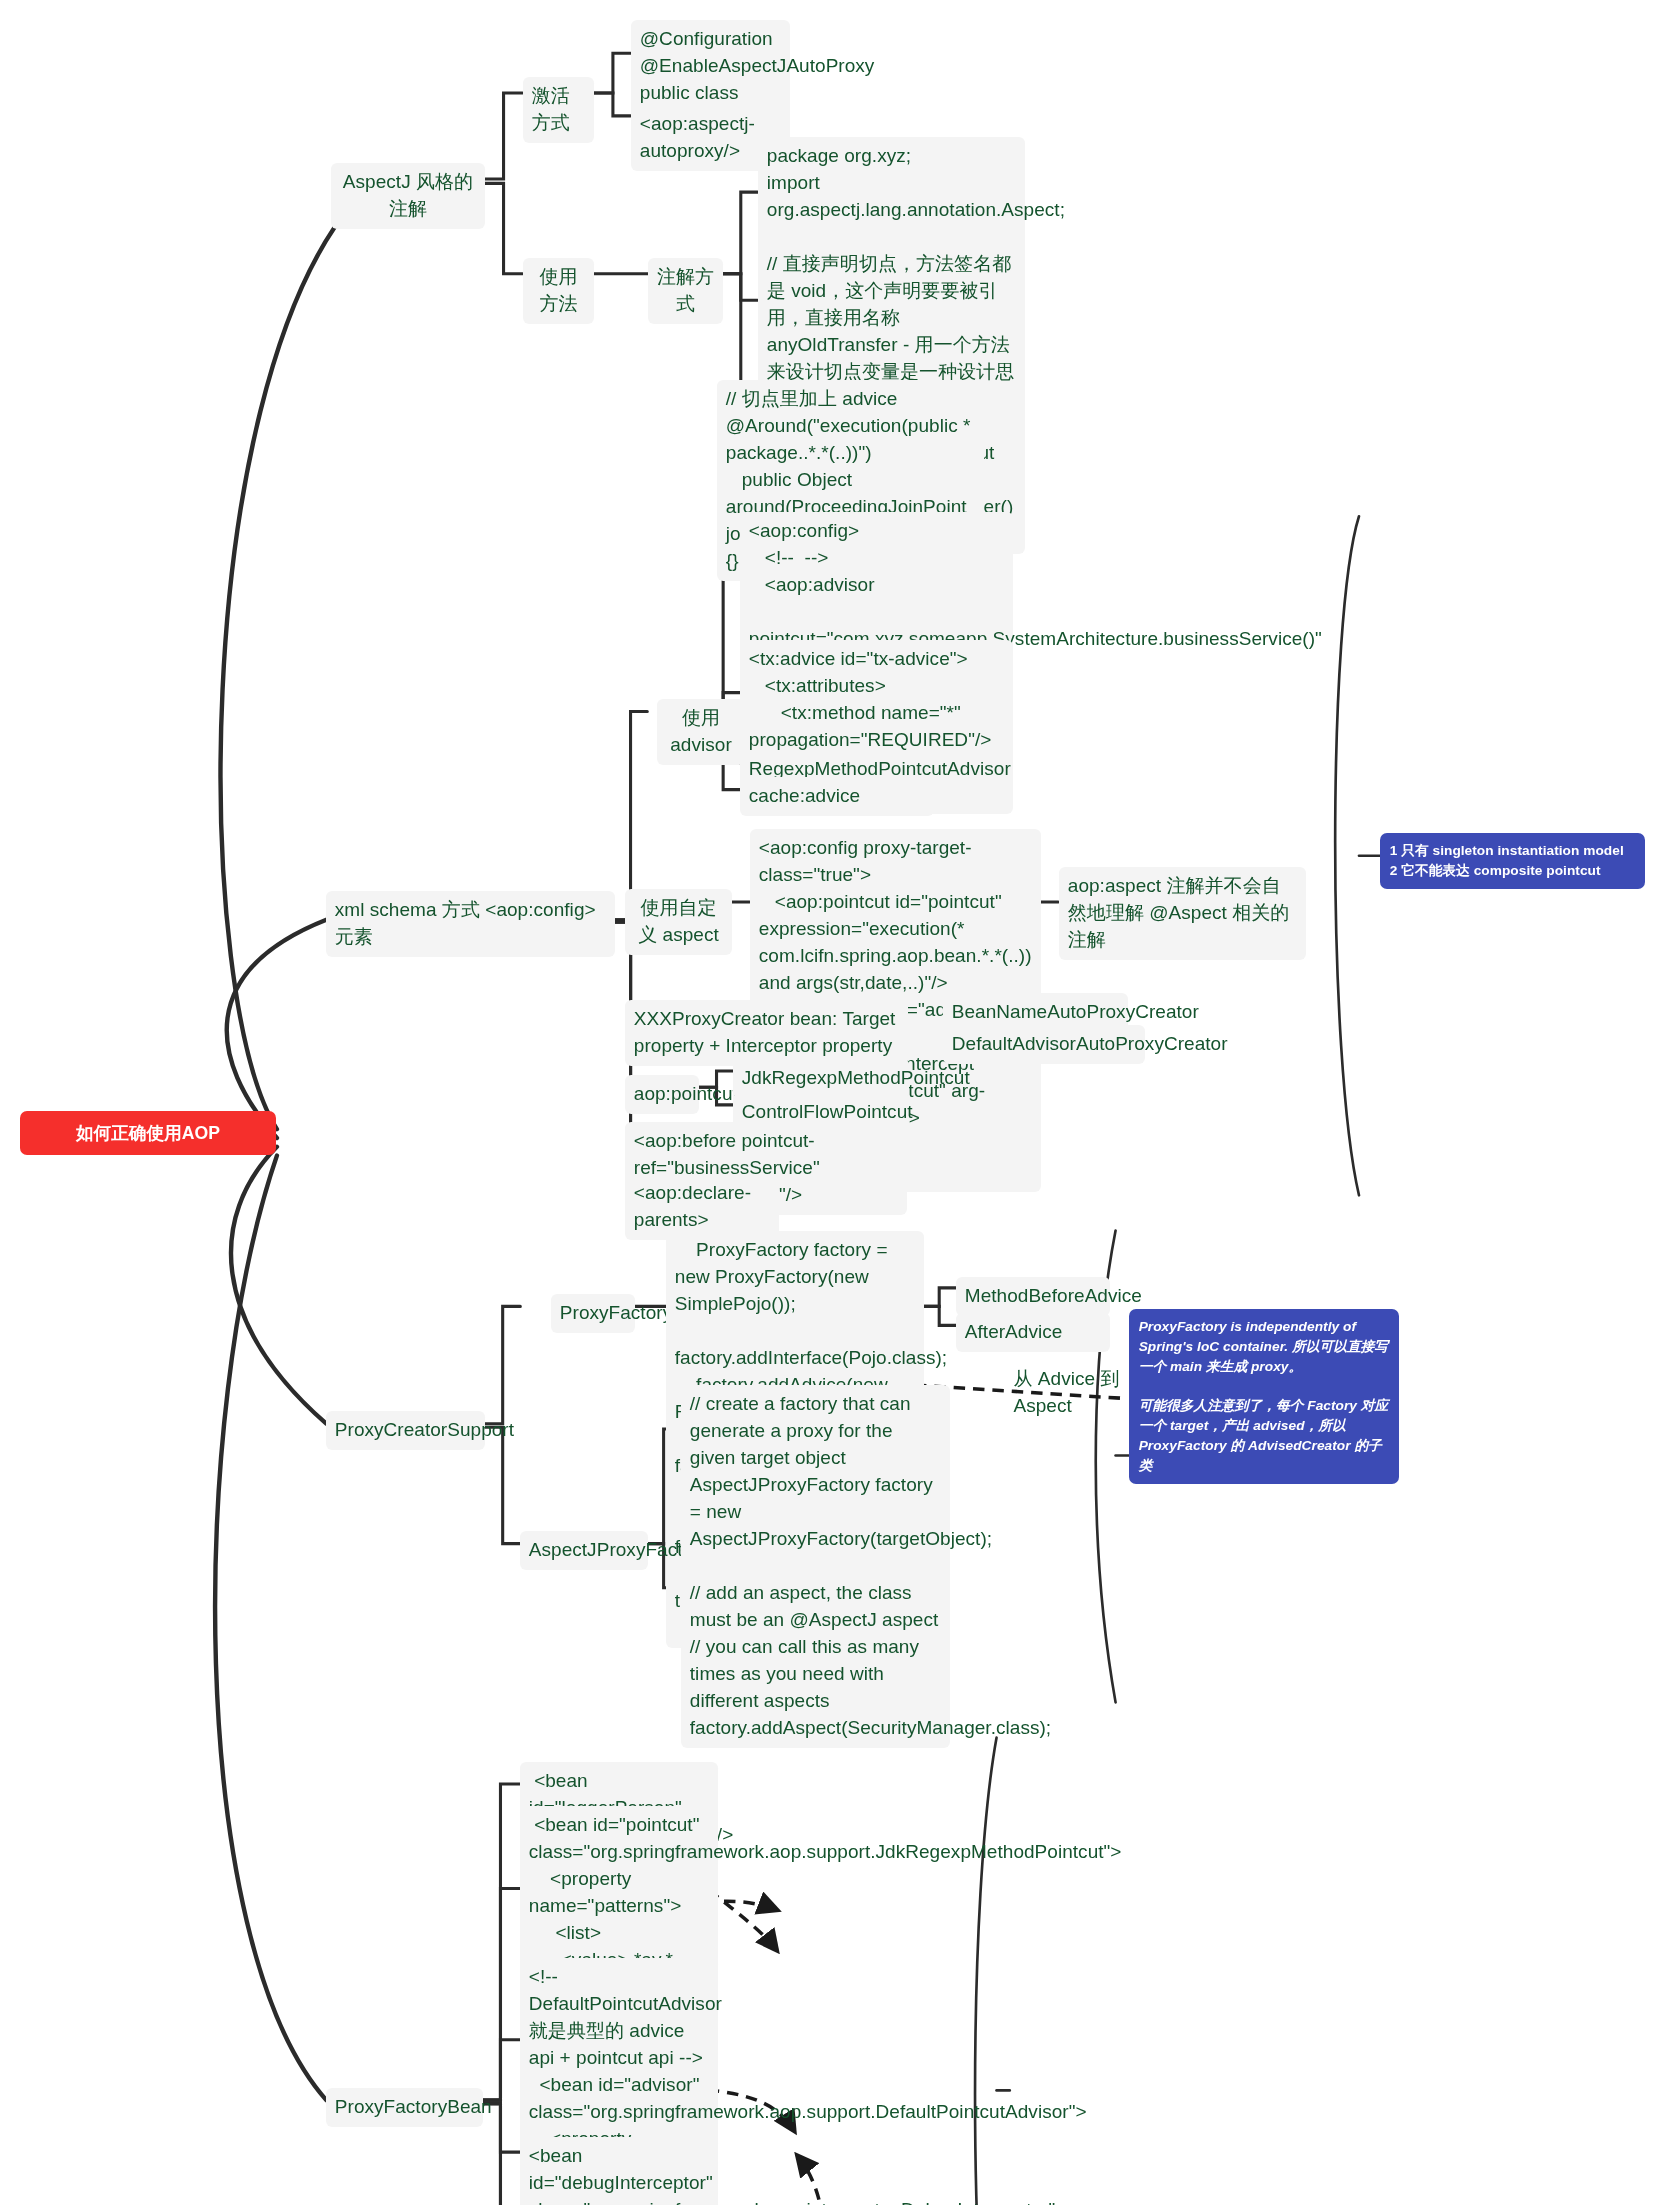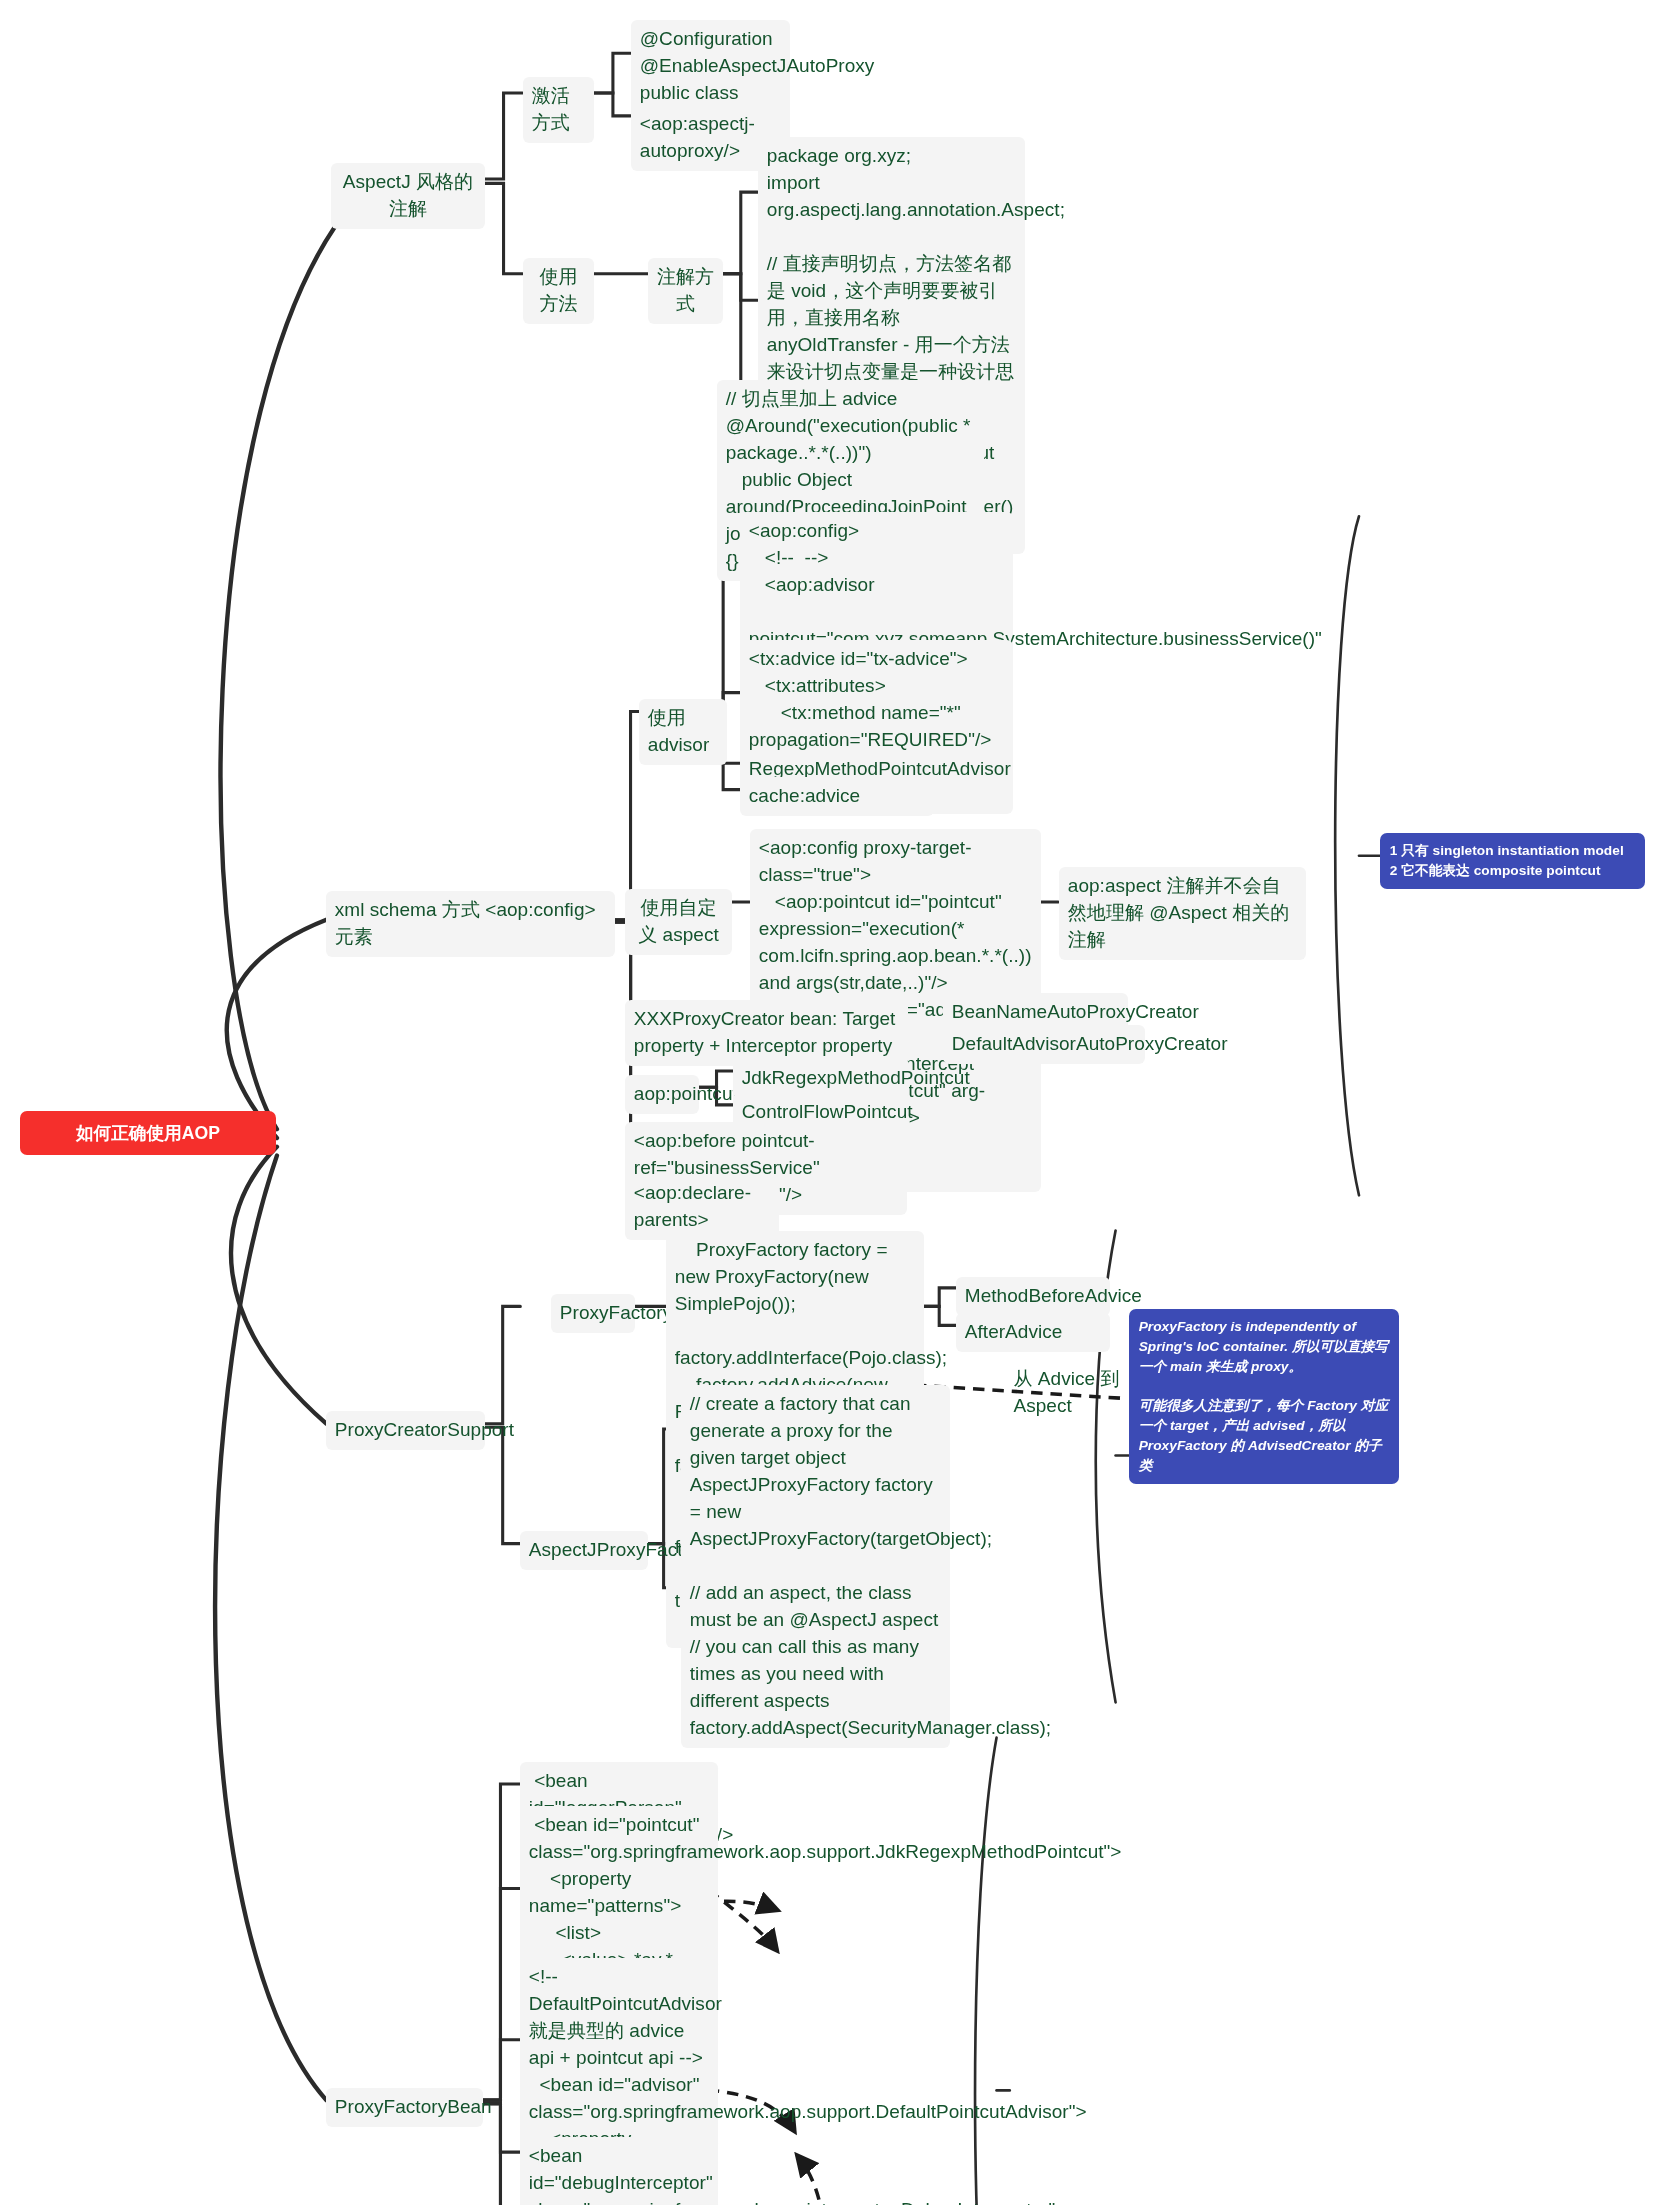--- a/index.html
+++ b/index.html
@@ -166,21 +166,21 @@
   <div class="node" style="left:758px; top:245px; width:267px;">// 直接声明切点，方法签名都是 void，这个声明要要被引用，直接用名称 anyOldTransfer - 用一个方法来设计切点变量是一种设计思想
 @Pointcut("execution(* transfer(..))") // the pointcut expression
 private void anyOldTransfer() {} // the pointcut signature</div>
 
   <div class="node" style="left:717px; top:380px; width:267px;">// 切点里加上 advice
 @Around("execution(public * package..*.*(..))")
    public Object around(ProceedingJoinPoint joinPoint) throws Throwable {}</div>
 
   <div class="node" style="left:326px; top:891px; width:289px;">xml schema 方式 &lt;aop:config&gt; 元素</div>
 
-  <div class="node" style="left:639px; top:699px; width:88px; ">使用 advisor</div>
+  <div class="node" style="left:657px; top:699px; width:88px; text-align:center;">使用 advisor</div>
 
   <div class="node" style="left:740px; top:512px; width:273px;">&lt;aop:config&gt;
    &lt;!--  --&gt;
    &lt;aop:advisor
       pointcut="com.xyz.someapp.SystemArchitecture.businessService()"
       advice-ref="tx-advice"/&gt;
 &lt;/aop:config&gt;</div>
 
   <div class="node" style="left:740px; top:640px; width:273px;">&lt;tx:advice id="tx-advice"&gt;
    &lt;tx:attributes&gt;

